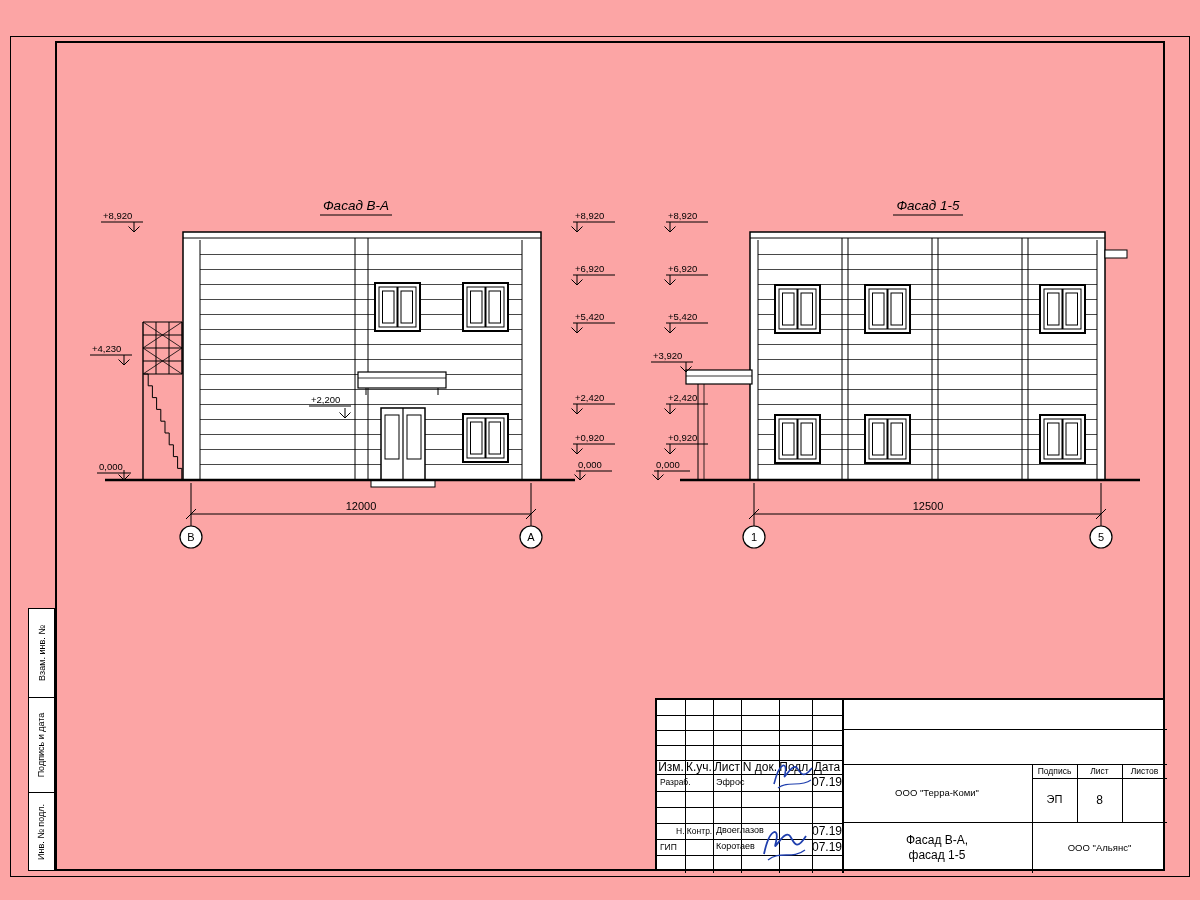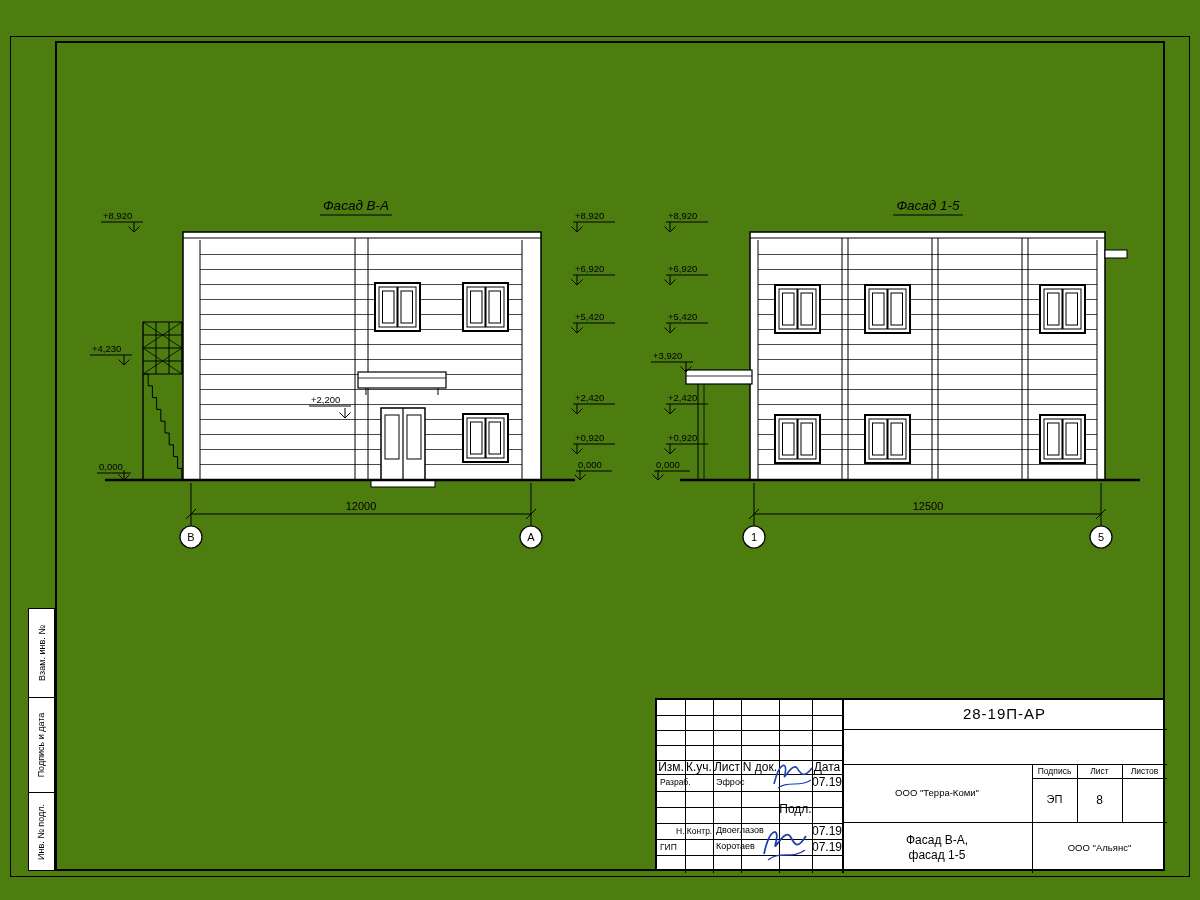--- a/index.html
+++ b/index.html
@@ -1,18 +1,18 @@
 <!DOCTYPE html>
 <html><head>
 <meta charset="utf-8">
 <style>
   * { box-sizing: border-box; }
   html,body { margin:0; padding:0; background:#fff; }
   body { font-family:"Liberation Sans", sans-serif; color:#000; }
-  #sheet { position:relative; width:1200px; height:900px; background:#4d7c0f; overflow:hidden; }
+  #sheet { position:relative; width:1200px; height:900px; background:#fca5a5; overflow:hidden; }
 
   .frame-outer { position:absolute; left:10px; top:36px; width:1180px; height:841px; border:1px solid #000; }
   .frame-inner { position:absolute; left:55px; top:41px; width:1110px; height:830px; border:2px solid #000; }
 
   #drawing-svg { position:absolute; left:0; top:0; }
   #drawing-svg text { font-family:"Liberation Sans", sans-serif; fill:#000; }
 
   
   .sidebox { position:absolute; left:28px; top:608px; width:27px; height:263px; border:1px solid #000; background:#fff; }
   .sidesec { display:flex; align-items:center; justify-content:center; border-bottom:1px solid #000; }
@@ -281,36 +281,35 @@
     <div class="hl" style="top:155px; left:0; width:185px;"></div>
     <div class="hl" style="top:29px; left:185px; width:325px;"></div>
     <div class="hl" style="top:64px; left:185px; width:325px;"></div>
     <div class="hl" style="top:78px; left:375px; width:135px;"></div>
     <div class="hl" style="top:122px; left:185px; width:325px;"></div>
 
     <div class="cell f8" style="left:0; top:60px; width:28px; height:14px;">Изм.</div>
     <div class="cell f8" style="left:28px; top:60px; width:28px; height:14px;">К.уч.</div>
     <div class="cell f8" style="left:56px; top:60px; width:28px; height:14px;">Лист</div>
     <div class="cell f8" style="left:84px; top:60px; width:38px; height:14px;">N док.</div>
-    <div class="cell f8" style="left:122px; top:60px; width:33px; height:14px;margin-top:42px;">Подл.</div>
+    <div class="cell f8" style="left:122px; top:60px; width:33px; height:14px;">Подл.</div>
     <div class="cell f8" style="left:155px; top:60px; width:30px; height:14px;">Дата</div>
 
     <div class="cell f85" style="left:1px; top:74px; width:55px; height:17px; justify-content:flex-start; padding-left:2px;">Разраб.</div>
     <div class="cell f9" style="left:57px; top:74px; width:64px; height:17px; justify-content:flex-start; padding-left:2px;">Эфрос</div>
     <div class="cell f8" style="left:155px; top:74px; width:30px; height:17px;">07.19</div>
 
     <div class="cell f85" style="left:1px; top:123px; width:55px; height:16px; justify-content:flex-start; padding-left:18px;">Н. Контр.</div>
     <div class="cell f9" style="left:57px; top:123px; width:64px; height:16px; justify-content:flex-start; padding-left:2px;">Двоеглазов</div>
     <div class="cell f8" style="left:155px; top:123px; width:30px; height:16px;">07.19</div>
 
     <div class="cell f85" style="left:1px; top:139px; width:55px; height:16px; justify-content:flex-start; padding-left:2px;">ГИП</div>
     <div class="cell f9" style="left:57px; top:139px; width:64px; height:16px; justify-content:flex-start; padding-left:2px;">Коротаев</div>
     <div class="cell f8" style="left:155px; top:139px; width:30px; height:16px;">07.19</div>
 
-    <div class="cell docnum" style="left:185px; top:0; width:325px; height:29px;">28-19П-АР</div>
     <div class="cell f95" style="left:185px; top:64px; width:190px; height:58px;">ООО "Терра-Коми"</div>
 
     <div class="cell f85" style="left:375px; top:64px; width:45px; height:14px;">Подпись</div>
     <div class="cell f85" style="left:420px; top:64px; width:45px; height:14px;">Лист</div>
     <div class="cell f85" style="left:465px; top:64px; width:45px; height:14px;">Листов</div>
     <div class="cell f11" style="left:375px; top:78px; width:45px; height:44px;">ЭП</div>
     <div class="cell f12" style="left:420px; top:78px; width:45px; height:44px;">8</div>
 
     <div class="cell" style="left:185px; top:122px; width:190px; height:51px; flex-direction:column;">
       <div class="f10">Фасад В-А,</div>

